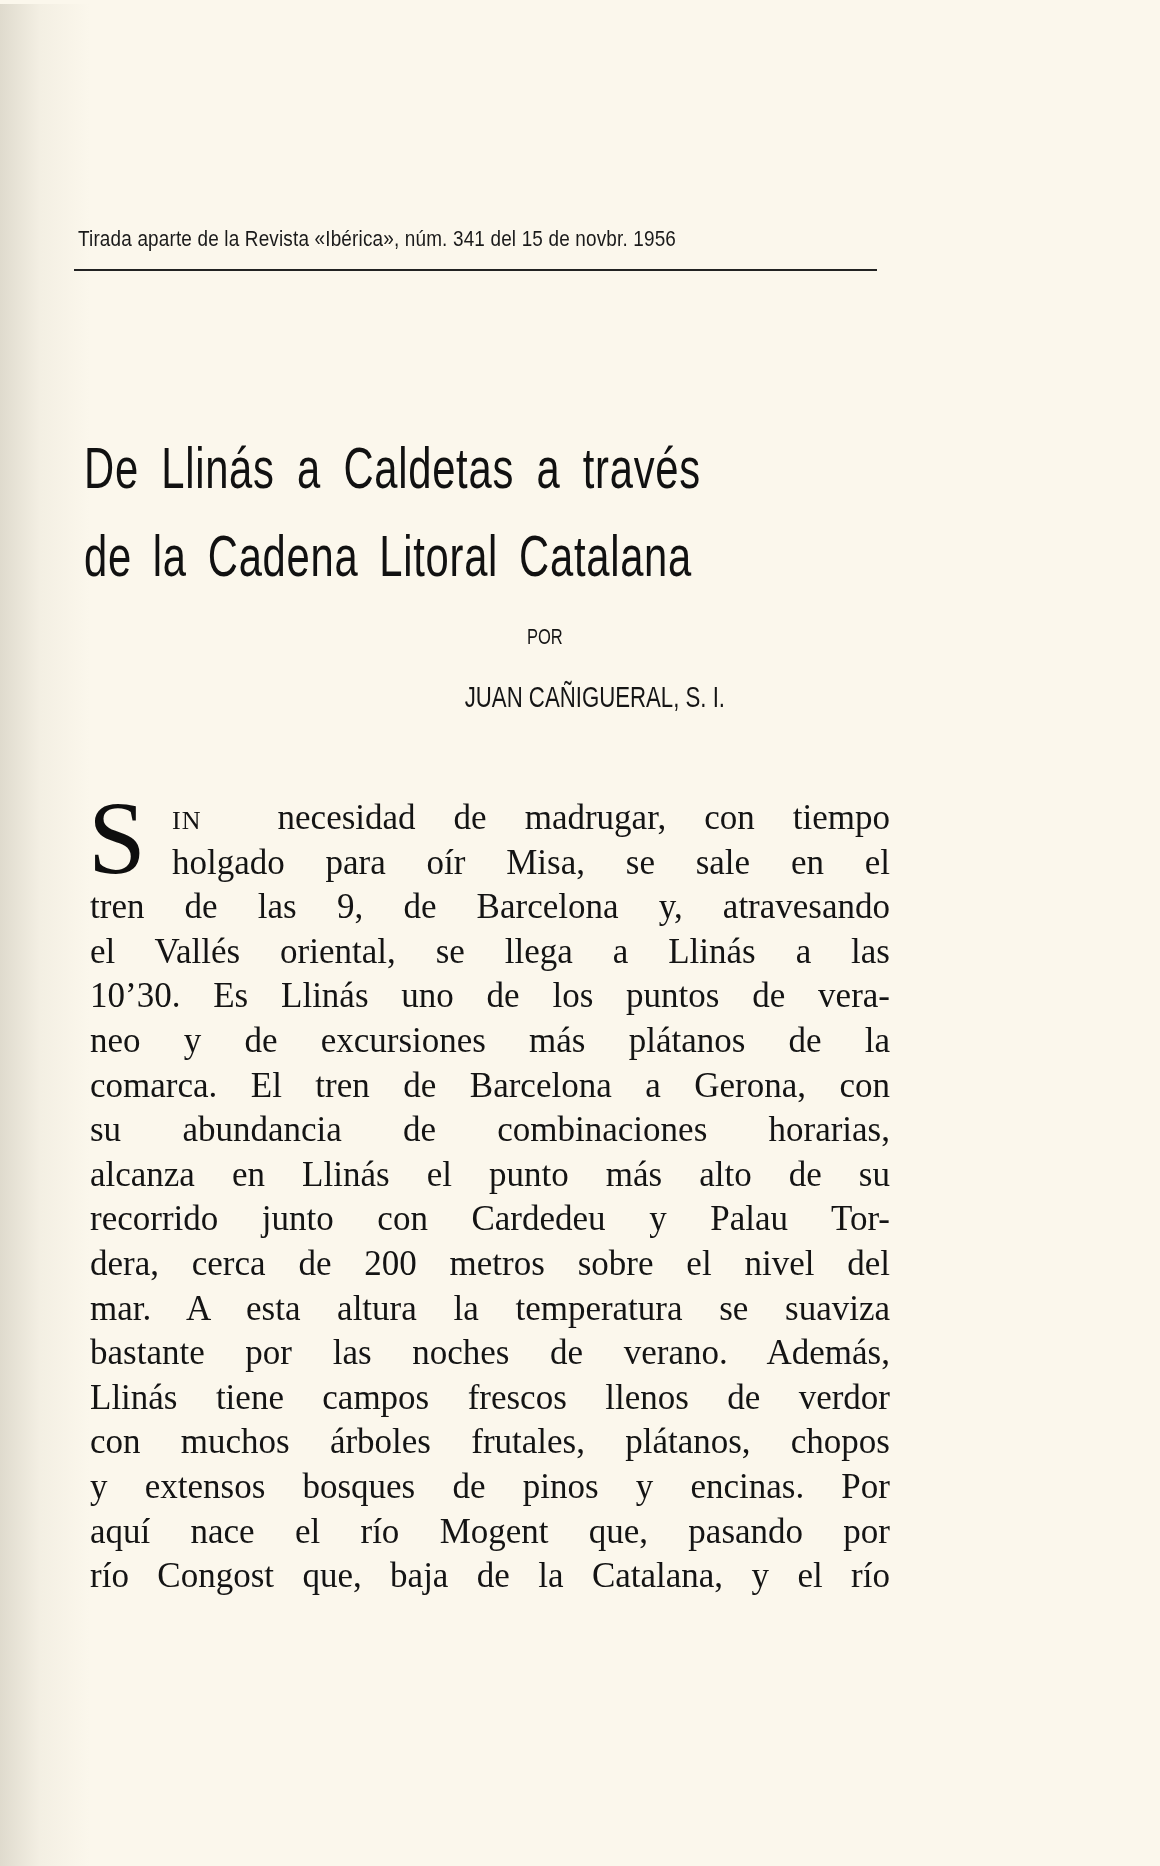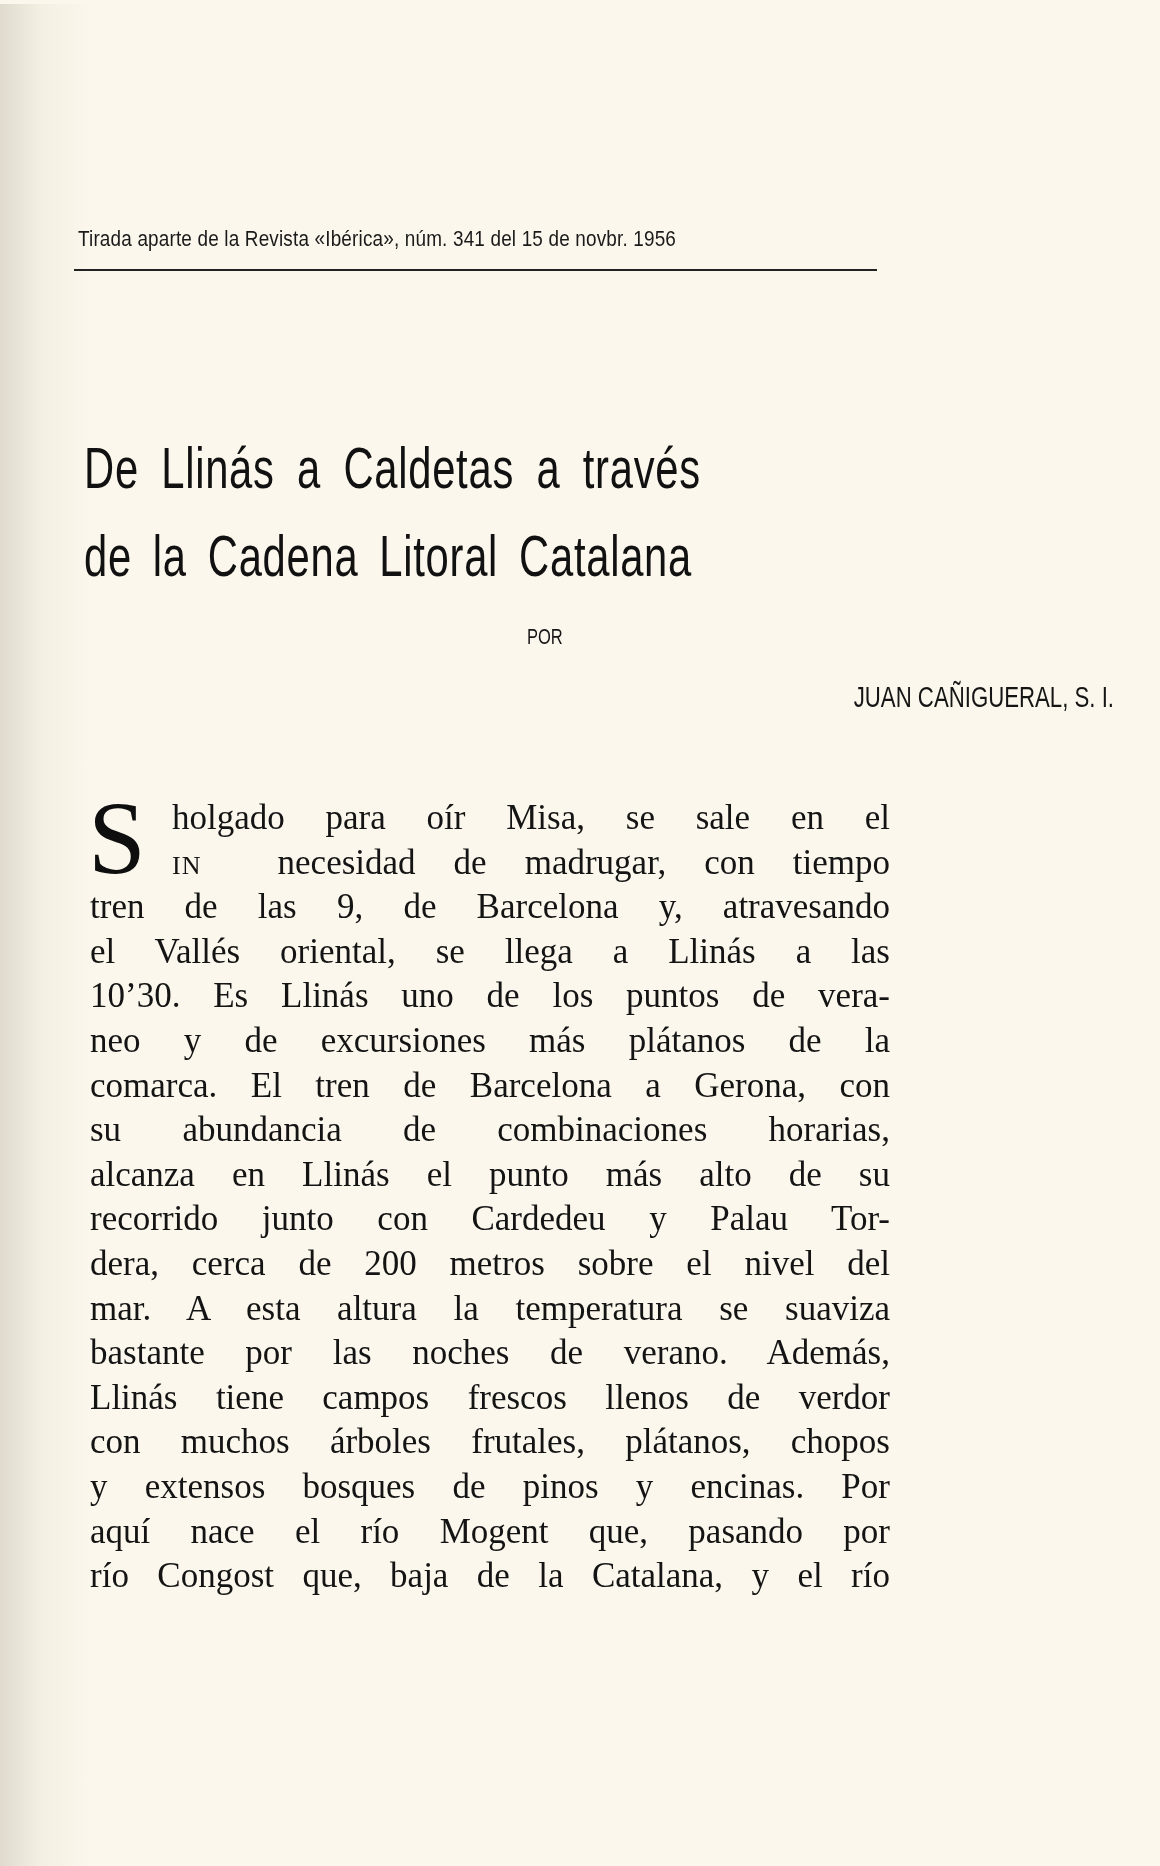--- a/index.html
+++ b/index.html
@@ -63,21 +63,21 @@
       text-align: center;
       font-family: "Liberation Sans", sans-serif;
       font-size: 22px;
       color: #151515;
     }
     .por span { display: inline-block; transform: scaleX(0.75); margin-left: 30px; }
     .author {
       position: absolute;
       left: 0; width: 1160px;
       top: 676px;
-      text-align: right;
+      text-align: center;
       font-family: "Liberation Sans", sans-serif;
       font-size: 30px;
       color: #151515;
     }
     .author span { display: inline-block; transform: scaleX(0.74); margin-left: 30px; }
     .body-text {
       position: absolute;
       left: 90px;
       top: 792px;
       width: 800px;
@@ -115,22 +115,22 @@
 
   <div class="title title-line-1">De Llinás a Caldetas a través</div>
   <div class="title title-line-2">de la Cadena Litoral Catalana</div>
 
   <div class="por"><span>POR</span></div>
   <div class="author"><span>JUAN CAÑIGUERAL, S. I.</span></div>
 
   <div class="drop-cap">S</div>
 
   <div class="body-text">
+    <span class="body-line indent"><span class="smallcaps">IN</span>&nbsp;&nbsp;<span>necesidad de madrugar, con tiempo</span></span>
     <span class="body-line indent">holgado para oír Misa, se sale en el</span>
-    <span class="body-line indent"><span class="smallcaps">IN</span>&nbsp;&nbsp;<span>necesidad de madrugar, con tiempo</span></span>
     <span class="body-line">tren de las 9, de Barcelona y, atravesando</span>
     <span class="body-line">el Vallés oriental, se llega a Llinás a las</span>
     <span class="body-line">10’30. Es Llinás uno de los puntos de vera-</span>
     <span class="body-line">neo y de excursiones más plátanos de la</span>
     <span class="body-line">comarca. El tren de Barcelona a Gerona, con</span>
     <span class="body-line">su abundancia de combinaciones horarias,</span>
     <span class="body-line">alcanza en Llinás el punto más alto de su</span>
     <span class="body-line">recorrido junto con Cardedeu y Palau Tor-</span>
     <span class="body-line">dera, cerca de 200 metros sobre el nivel del</span>
     <span class="body-line">mar. A esta altura la temperatura se suaviza</span>

